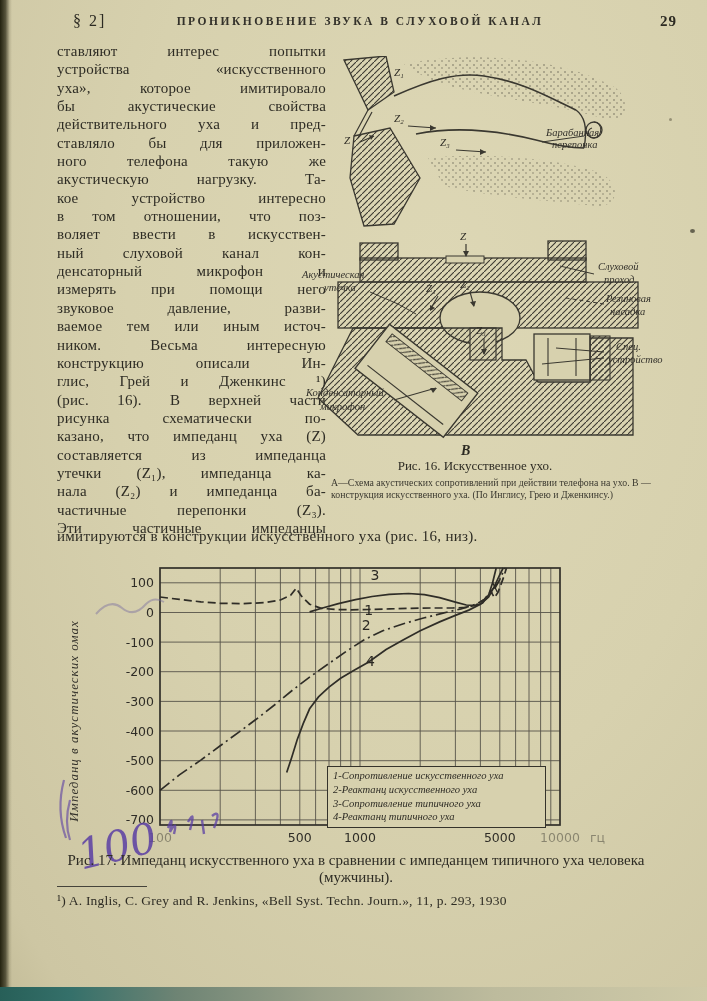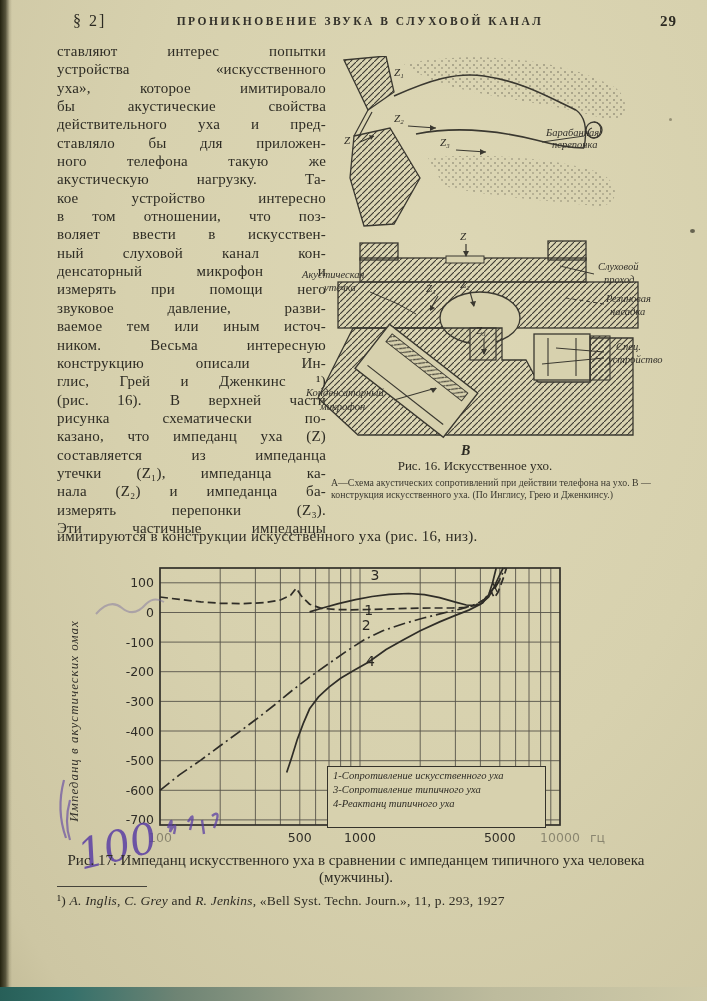--- a/index.html
+++ b/index.html
@@ -38,21 +38,21 @@
   #chart-svg .faint{opacity:.45;}
   #chart-svg .ylab{font-style:italic;font-size:13px;fill:#33312a;letter-spacing:1px;}
   #chart-svg .slab{font-family:"DejaVu Sans",sans-serif;font-size:14px;fill:#2b2923;}
   #legend{left:327px;top:766px;width:219px;height:62px;background:#d7d1ae;
     border:1.6px solid #35332b;padding:2px 16px 0 5px;box-sizing:border-box;}
   .legend-item{font-style:italic;font-size:10.6px;line-height:13.8px;color:#2e2c25;white-space:nowrap;}
   #fig17-caption{left:60px;top:852px;width:592px;text-align:center;font-size:15px;
     line-height:16.5px;color:#2e2c24;}
   #footnote-rule{left:57px;top:886px;width:90px;border-top:1.5px solid #45433a;}
   #footnote{left:57px;top:893px;width:610px;font-size:13.5px;color:#2e2c24;letter-spacing:.2px;}
-  #footnote .i{font-style:italic;}
+  #footnote .i{}
   
   #hw{left:50px;top:770px;width:290px;height:120px;pointer-events:none;}
   #hw-100{font-family:"DejaVu Serif",serif;font-style:italic;font-size:42px;fill:#5b3fa4;opacity:.85;}
   #pencil{left:90px;top:588px;width:80px;height:40px;opacity:.45;}
 </style>
 </head>
 <body>
 
 <div id="page">
 
@@ -84,21 +84,21 @@
       <div class="tline">ваемое тем или иным источ-</div>
       <div class="tline">ником. Весьма интересную</div>
       <div class="tline">конструкцию описали Ин-</div>
       <div class="tline">глис, Грей и Дженкинс ¹)</div>
       <div class="tline">(рис. 16). В верхней части</div>
       <div class="tline">рисунка схематически по-</div>
       <div class="tline">казано, что импеданц уха (Z)</div>
       <div class="tline">составляется из импеданца</div>
       <div class="tline">утечки (Z₁), импеданца ка-</div>
       <div class="tline">нала (Z₂) и импеданца ба-</div>
-      <div class="tline">измерять перепонки (Z₃).</div>
+      <div class="tline">частичные перепонки (Z₃).</div>
       <div class="tline">Эти частичные импеданцы</div>
     </div>
   <div class="abs" id="fullline">имитируются в конструкции искусственного уха (рис. 16, низ).</div>
 
   <svg class="abs" id="figA" style="left:332px;top:56px;" width="334" height="176" viewBox="0 0 334 176">
     <defs>
       <pattern id="hatch" patternUnits="userSpaceOnUse" width="6" height="6">
         <path d="M0,6 L6,0" stroke="#3a3830" stroke-width="1.1"></path>
       </pattern>
       <pattern id="dots" patternUnits="userSpaceOnUse" width="7" height="7">
@@ -226,32 +226,33 @@
       <polyline points="254.6,53.9 267.6,50.0 283.4,45.6 300.5,41.7 317.1,38.5 334.2,36.4 353.6,35.5 369.4,36.7 384.6,39.6 400.4,44.1 411.3,47.0 421.0,47.6 427.6,45.0 433.7,36.7 437.6,24.8 441.2,10.0" fill="none" stroke="#2f2d27" stroke-width="1.7" clip-path="url(#pc)"></polyline>
       <polyline points="231.7,214.5 236.6,199.7 242.1,181.9 248.2,165.6 254.6,150.8 263.5,138.9 274.0,129.2 285.6,120.3 298.7,112.6 313.3,104.3 331.1,91.5 348.5,81.7 365.2,72.8 384.6,63.9 400.4,57.4 413.8,52.1 425.4,46.2 433.7,39.0 439.4,28.4 444.8,16.5 448.2,10.0" fill="none" stroke="#2f2d27" stroke-width="1.7" clip-path="url(#pc)"></polyline>
       <text class="slab" x="309.2" y="56.8">1</text>
       <text class="slab" x="306.7" y="72.2">2</text>
       <text class="slab" x="315.6" y="22.4">3</text>
       <text class="slab" x="310.9" y="107.8">4</text>
       <text class="slab" style="font-style:italic" x="434.7" y="34.3">X</text>
     </svg>
   <div class="abs" id="legend">
       <div class="legend-item">1-Сопротивление искусственного уха</div>
+      <div class="legend-item">2-Реактанц искусственного уха</div>
       <div class="legend-item">3-Сопротивление типичного уха</div>
       <div class="legend-item">4-Реактанц типичного уха</div>
     </div>
 
   <svg class="abs" id="hw" width="290" height="120" viewBox="0 0 290 120">
     <g transform="rotate(-14 70 80)">
       <text id="hw-100" x="28" y="90">100</text>
     </g>
     <path d="M14,10 q-8,30 2,58 M20,30 q-6,22 0,40" stroke="#5b3fa4" stroke-width="2.2" fill="none" opacity=".6"></path>
     <path d="M118,58 q6,-16 2,4 q8,-14 4,2 M138,52 q8,-14 2,8 M152,50 l2,14 M162,46 q10,-8 2,12" stroke="#5b3fa4" stroke-width="2.4" fill="none" opacity=".75"></path>
   </svg>
   <svg class="abs" id="pencil" width="80" height="40" viewBox="0 0 80 40">
     <path d="M6,26 q14,-16 26,-6 q12,10 24,-4 q8,-8 18,-2" stroke="#7a6fa0" stroke-width="2" fill="none"></path>
   </svg>
 
   <div class="abs" id="fig17-caption">Рис. 17. Импеданц искусственного уха в сравнении с импеданцем типичного уха человека (мужчины).</div>
   <div class="abs" id="footnote-rule"></div>
-  <div class="abs" id="footnote"><span>¹) </span><span class="i">A. Inglis</span><span>, </span><span class="i">C. Grey</span><span> and </span><span class="i">R. Jenkins</span><span>, «Bell Syst. Techn. Journ.», 11, p. 293, 1927</span></div>
+  <div class="abs" id="footnote"><span>¹) </span><span class="i">A. Inglis</span><span>, </span><span class="i">C. Grey</span><span> and </span><span class="i">R. Jenkins</span><span>, «Bell Syst. Techn. Journ.», 11, p. 293, 1930</span></div>
 
 </div>
 
 </body></html>

